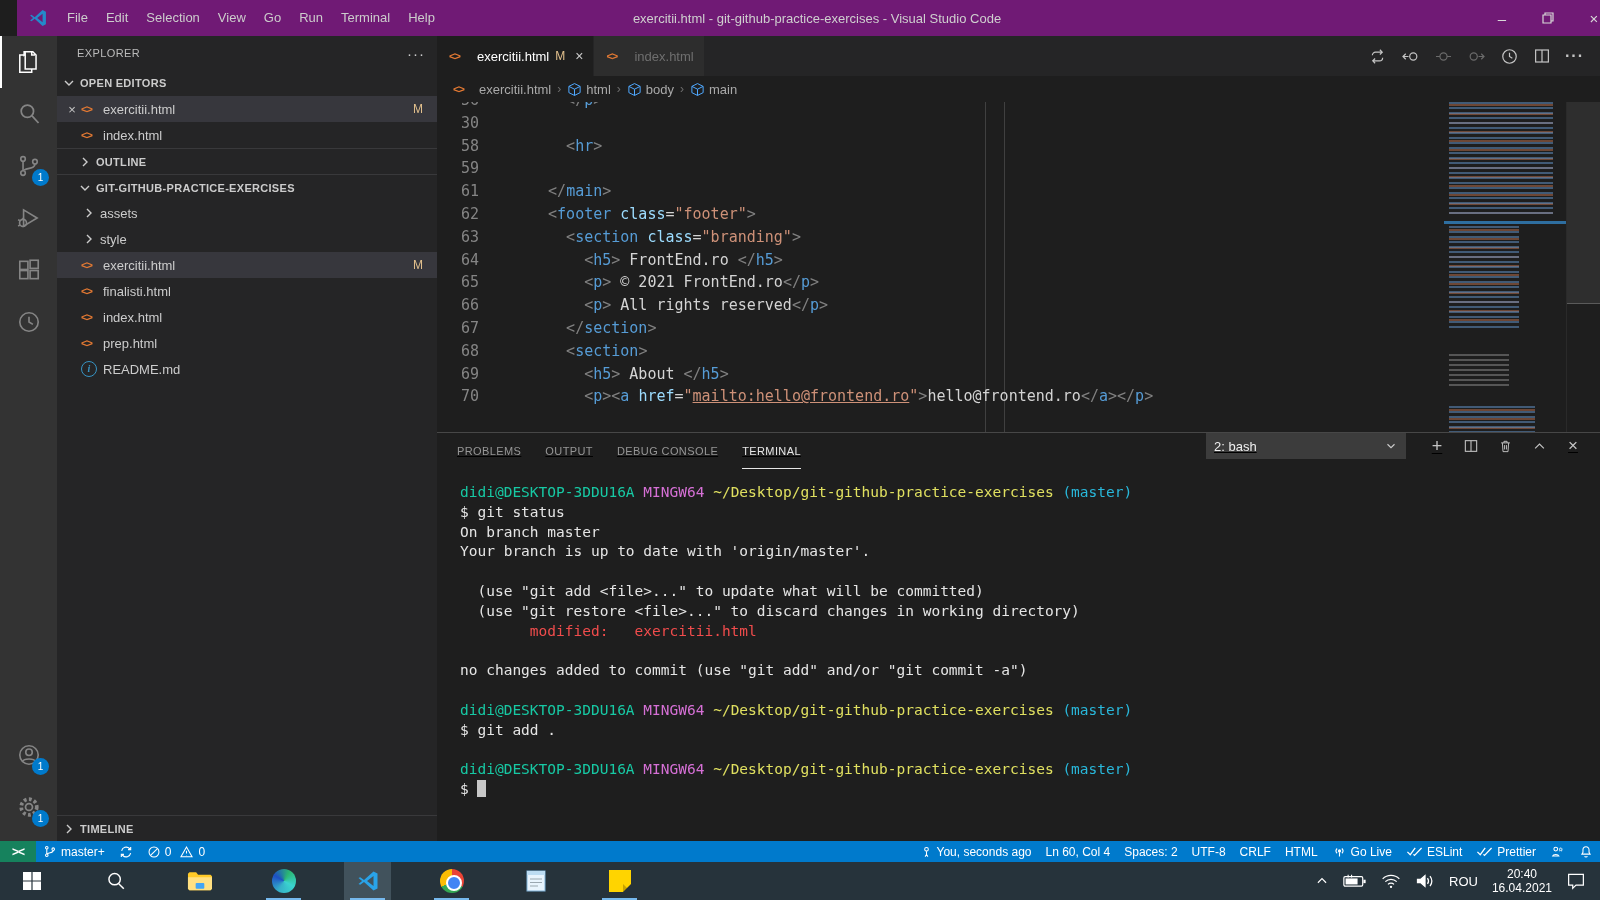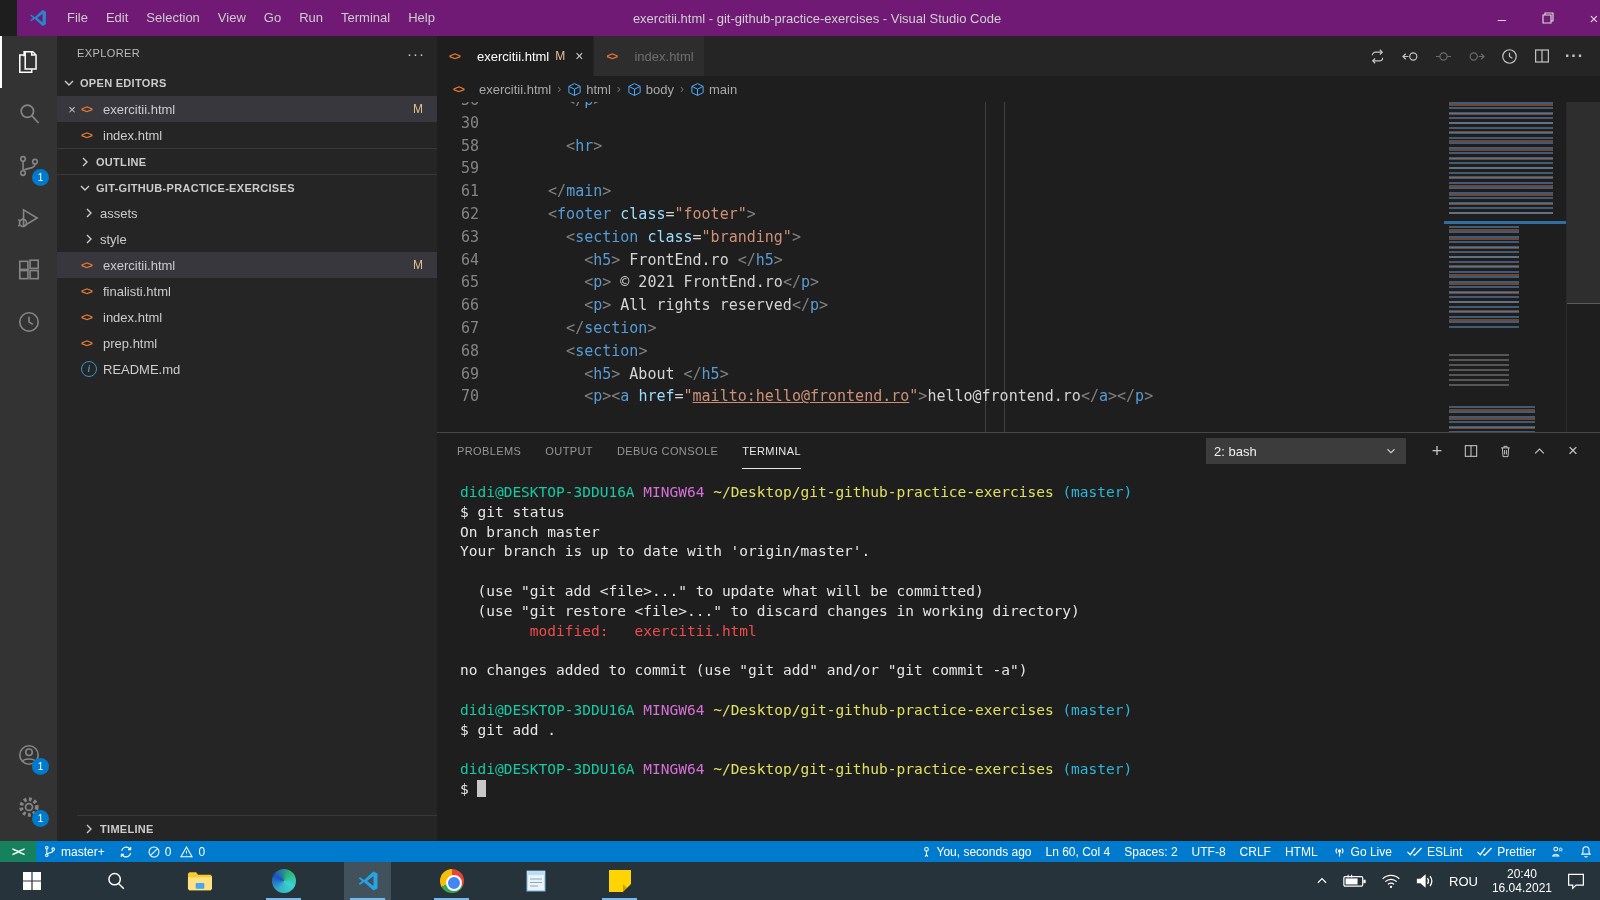--- a/index.html
+++ b/index.html
@@ -43,21 +43,21 @@
   .sb-row.sel { background:#37373d; }
   .sb-row .close-x { position:absolute; left:7px; width:16px; text-align:center; color:#c5c5c5; }
   .file-ic { width:16px; margin-right:6px; font-weight:bold; font-size:11px; color:#e37933;
     letter-spacing:-1px; flex:none; }
   .info-ic { width:16px; height:16px; margin-right:6px; border-radius:50%; border:1.4px solid #3794c4;
     color:#3794c4; font-size:10px; line-height:13px; text-align:center; font-weight:bold; flex:none;
     font-family:"Liberation Serif",serif; font-style:italic; }
   .mod-badge { position:absolute; right:14px; color:#e2c08d; font-size:12px; }
   .chev { width:16px; height:16px; flex:none; margin-right:3px; }
   .sb-scroll { flex:1; }
-  .sb-timeline { border-top:1px solid #39393b;margin-left:20px; }
+  .sb-timeline { border-top:1px solid #39393b; }
 
   
   .editor-col { flex:1; display:flex; flex-direction:column; position:relative; background:#1e1e1e; }
   .tabbar { height:40px; background:#252526; display:flex; align-items:stretch; }
   .tab { display:flex; align-items:center; padding:0 10px 0 12px; font-size:13px; gap:6px; }
   .tab.active { background:#1e1e1e; color:#ffffff; }
   .tab.inactive { background:#2d2d2d; color:#969696a0; margin-left:1px; }
   .tab .m { color:#e2c08d; font-size:12px; }
   .tab .x { color:#cccccc; margin-left:4px; font-size:14px; }
   .tab-actions { margin-left:auto; display:flex; align-items:center; gap:14px; padding-right:16px;
@@ -86,21 +86,21 @@
 
   .minimap { position:absolute; right:34px; top:0; bottom:0; width:122px; }
   .mm-blk { position:absolute; left:5px; }
   .mm-line { position:absolute; left:0; width:122px; height:2.5px; background:#2e6ea0; }
   .mm-scroll { position:absolute; right:0; top:0; bottom:0; width:34px; border-left:1px solid #2a2a2a; }
   .mm-slider { position:absolute; left:0; top:0; width:34px; height:202px; background:rgba(121,121,121,.18);
     border-bottom:1px solid #5a5a5a; }
 
   
   .panel { flex:1; border-top:1px solid #474747; display:flex; flex-direction:column; background:#1e1e1e; }
-  .panel-header { height:36px; display:flex; align-items:center; padding-left:20px; }
+  .panel-header { height:36px; display:flex; align-items:flex-start; padding-left:20px;text-decoration:underline; }
   .p-tab { font-size:11px; letter-spacing:.4px; color:#969696; margin-right:24px; height:36px;
     line-height:36px; }
   .p-tab.active { color:#e7e7e7; border-bottom:1px solid #e7e7e7; }
   .panel-controls { margin-left:auto; display:flex; align-items:center; gap:12px; padding-right:16px;
     color:#c5c5c5; }
   .shell-select { width:200px; height:26px; background:#3c3c3c; color:#f0f0f0; font-size:13px;
     display:flex; align-items:center; padding:0 8px; justify-content:space-between; margin-right:8px; }
   .p-ico { width:22px; text-align:center; font-size:15px; }
 
   .terminal { flex:1; padding:14px 0 0 23px; font-family:"DejaVu Sans Mono","Liberation Mono",monospace;

